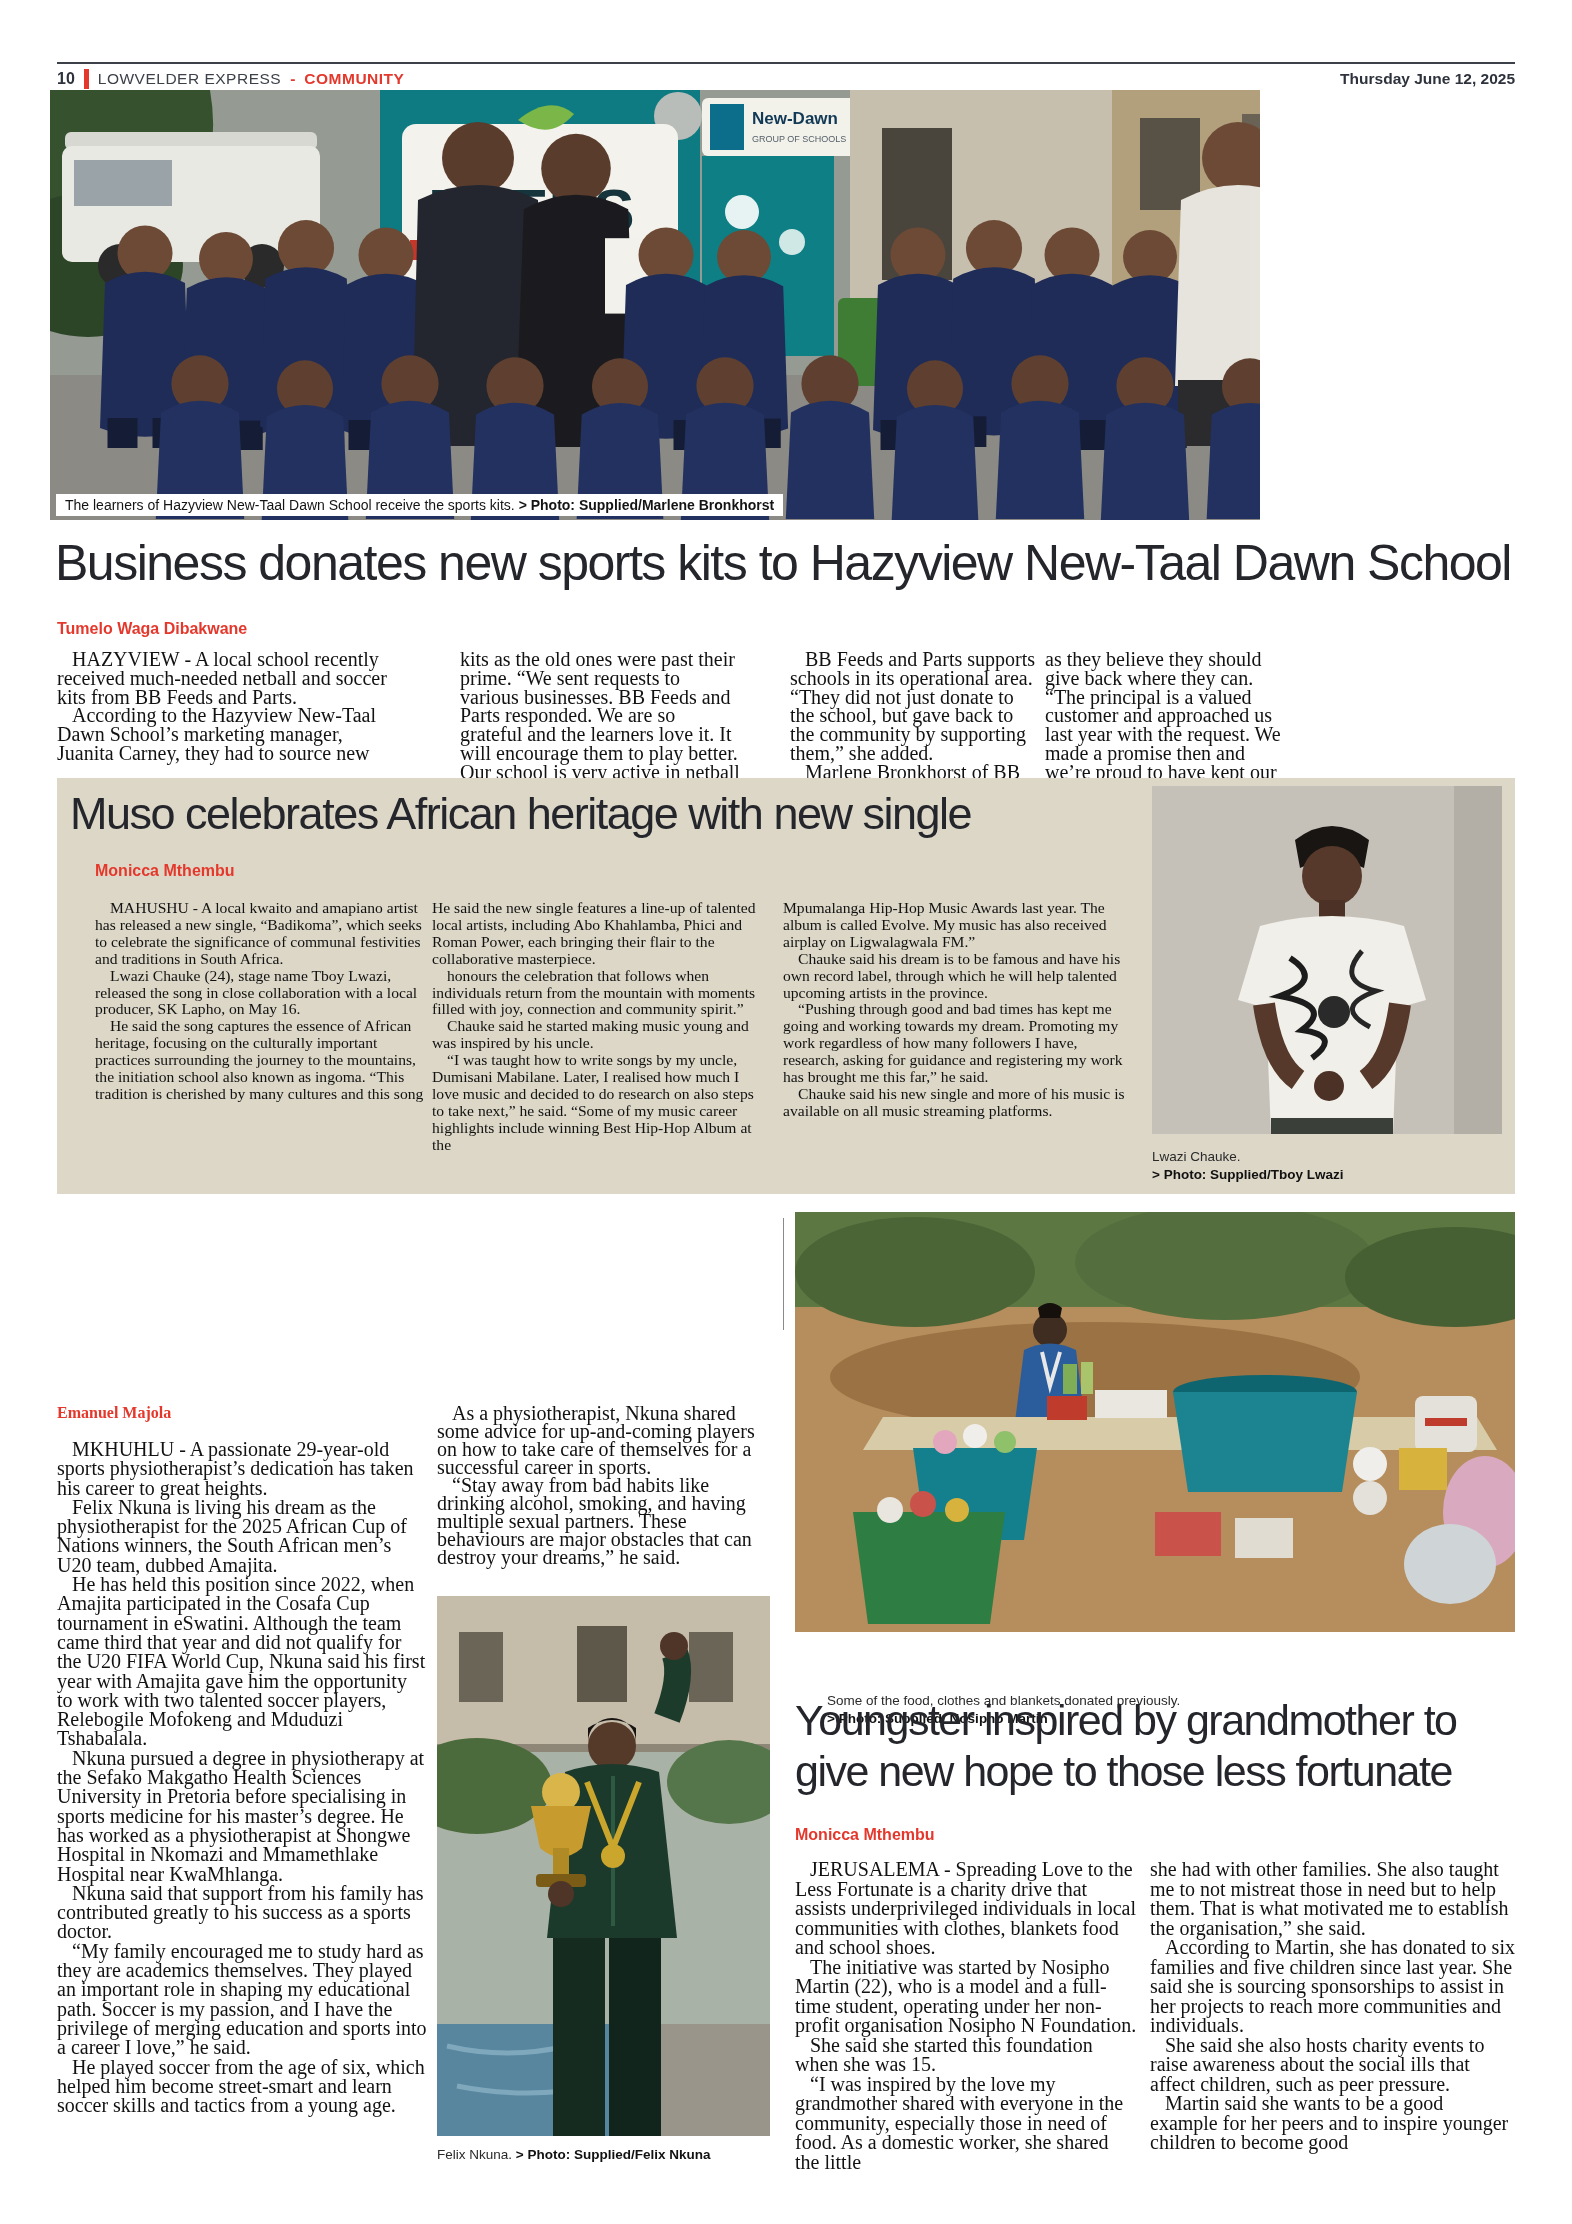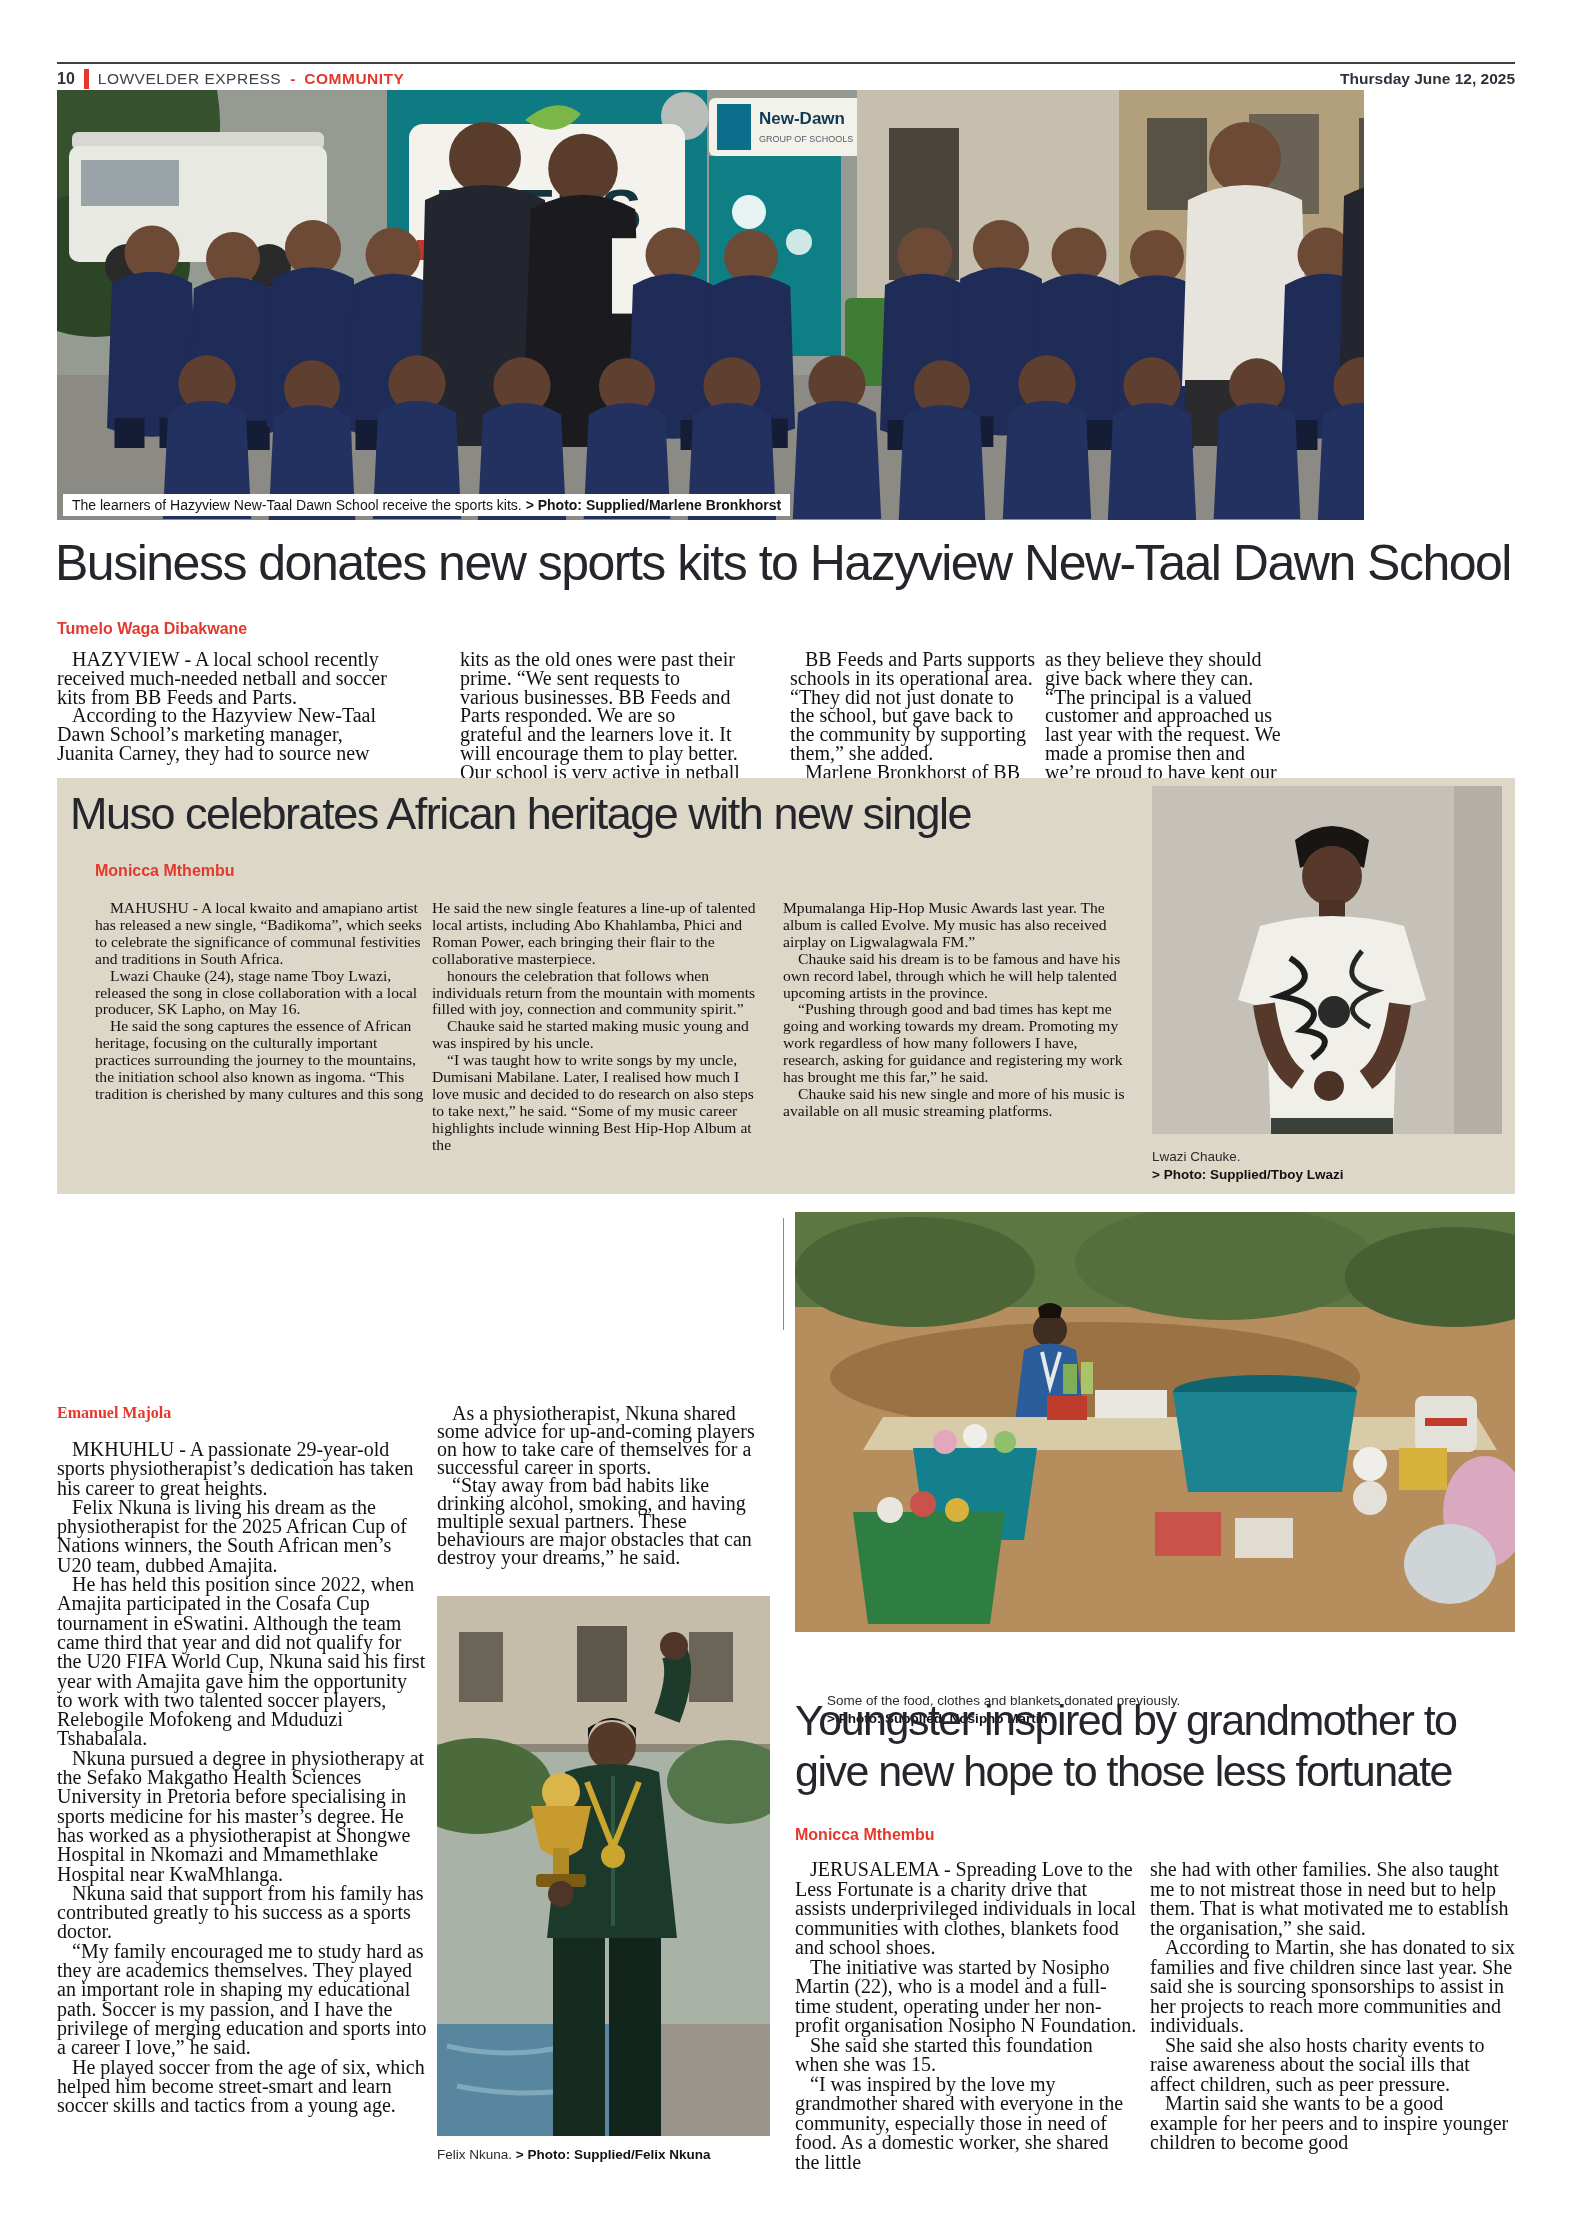--- a/index.html
+++ b/index.html
@@ -52,21 +52,21 @@
     <div class="header-left">
       <span class="pgnum">10</span>
       <span class="redbar"></span>
       <span class="masthead">LOWVELDER EXPRESS</span>
       <span class="mh-sep">-</span>
       <span class="section">COMMUNITY</span>
     </div>
     <div class="date">Thursday June 12, 2025</div>
   </div>
 
-  <div class="photo" style="left:57px;top:90px;width:1307px;height:430px;">
+  <div class="photo" style="left:50px;top:90px;width:1210px;height:430px;">
     <svg width="1458" height="430" viewBox="0 0 1458 430">
       <defs>
         <g id="kid-stand">
           <circle cx="0" cy="-78" r="11" fill="#6d4a36"></circle>
           <path d="M-16,-66 Q0,-75 16,-66 L18,-8 Q0,-1 -18,-8 Z" fill="#1f2c58"></path>
           <rect x="-15" y="-12" width="12" height="12" fill="#141c36"></rect>
           <rect x="3" y="-12" width="12" height="12" fill="#141c36"></rect>
         </g>
         <g id="kid-kneel">
           <circle cx="0" cy="-52" r="11" fill="#5f4030"></circle>

